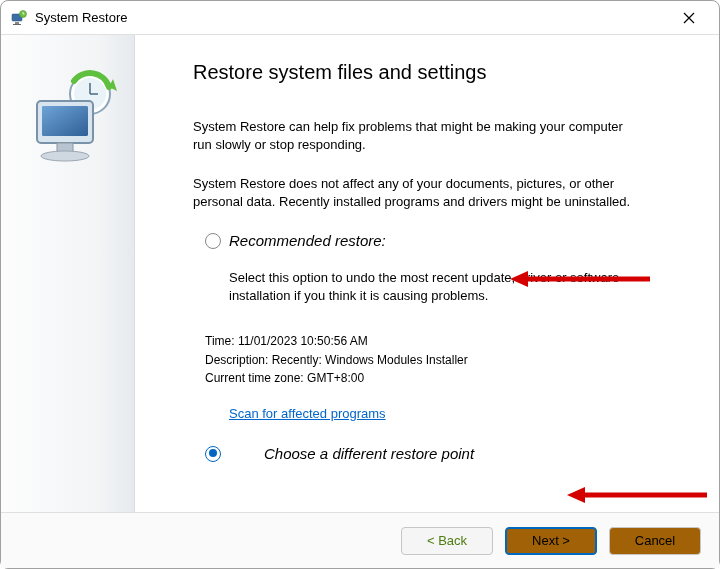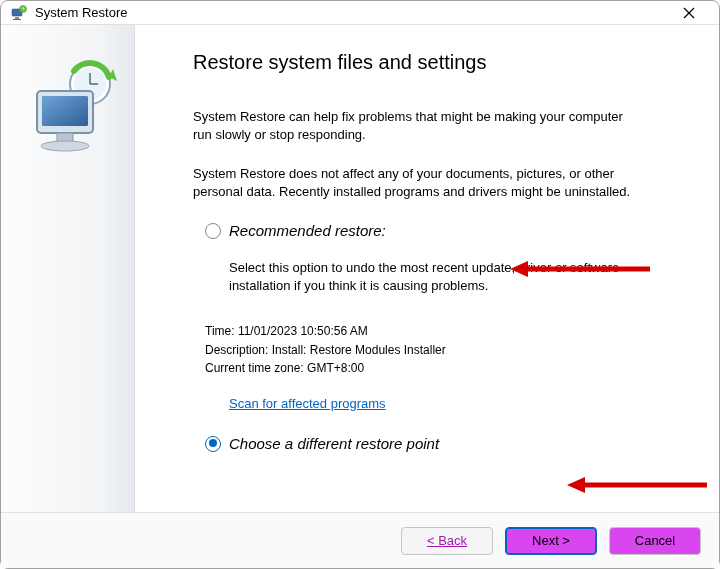--- a/index.html
+++ b/index.html
@@ -15,21 +15,21 @@
   .window {
     width: 720px; height: 569px;
     border: 1px solid #a0a0a0;
     border-radius: 8px;
     background: #fff;
     display: flex;
     flex-direction: column;
     position: relative;
   }
   .titlebar {
-    height: 24px;
+    height: 34px;
     display: flex;
     align-items: center;
     padding: 0 10px;
     border-bottom: 1px solid #e0e0e0;
   }
   .titlebar .app-icon {
     width: 16px; height: 16px;
     margin-right: 8px;
     display: flex; align-items: center; justify-content: center;
   }
@@ -133,53 +133,53 @@
     text-decoration: underline;
     cursor: pointer;
     display: inline-block;
     margin-left: 24px;
     margin-bottom: 22px;
     font-size: 13px;
   }
   .radio-row.second {
     margin-top: 2px;
     margin-bottom: 0;
+    gap: 35px;
   }
   .arrow {
     position: absolute;
     pointer-events: none;
   }
   .footer {
     height: 56px;
     border-top: 1px solid #e0e0e0;
     background: #fafafa;
     display: flex;
     align-items: center;
     justify-content: flex-end;
     padding: 0 18px;
     gap: 12px;
   }
   .btn {
     min-width: 92px;
     height: 28px;
     border: 1px solid #c6c6c6;
-    background: #d946ef;
+    background: #a16207;
     border-radius: 4px;
     font-size: 13px;
     display: flex;
     align-items: center;
     justify-content: center;
     cursor: pointer;
     color: #000;
   }
   .btn.disabled {
-    color: #a21caf;
+    color: #4d7c0f;
     cursor: default;
     background: #f5f5f5;
-    text-decoration: underline;
   }
   .btn.primary {
     border-color: #0067c0;
     box-shadow: inset 0 0 0 1px #0067c0;
   }
 </style>
 </head>
 <body>
 
 <div class="window">
@@ -244,21 +244,21 @@
           <span class="radio"></span>
           <span class="radio-label">Recommended restore:</span>
         </div>
         <div class="indent-block">Select this option to undo the most recent update, driver or software installation if you think it is causing problems.</div>
 
         <div class="detail-block">
           <span class="detail-line">
             <span>Time: </span><span>11/01/2023 10:50:56 AM</span>
           </span>
           <span class="detail-line">
-            <span>Description: </span><span>Install: Restore Modules Installer</span>
+            <span>Description: </span><span>Recently: Windows Modules Installer</span>
           </span>
           <span class="detail-line">
             <span>Current time zone: </span><span>GMT+8:00</span>
           </span>
         </div>
 
         <a class="link">Scan for affected programs</a>
 
         <div class="radio-row second">
           <span class="radio selected"></span>

